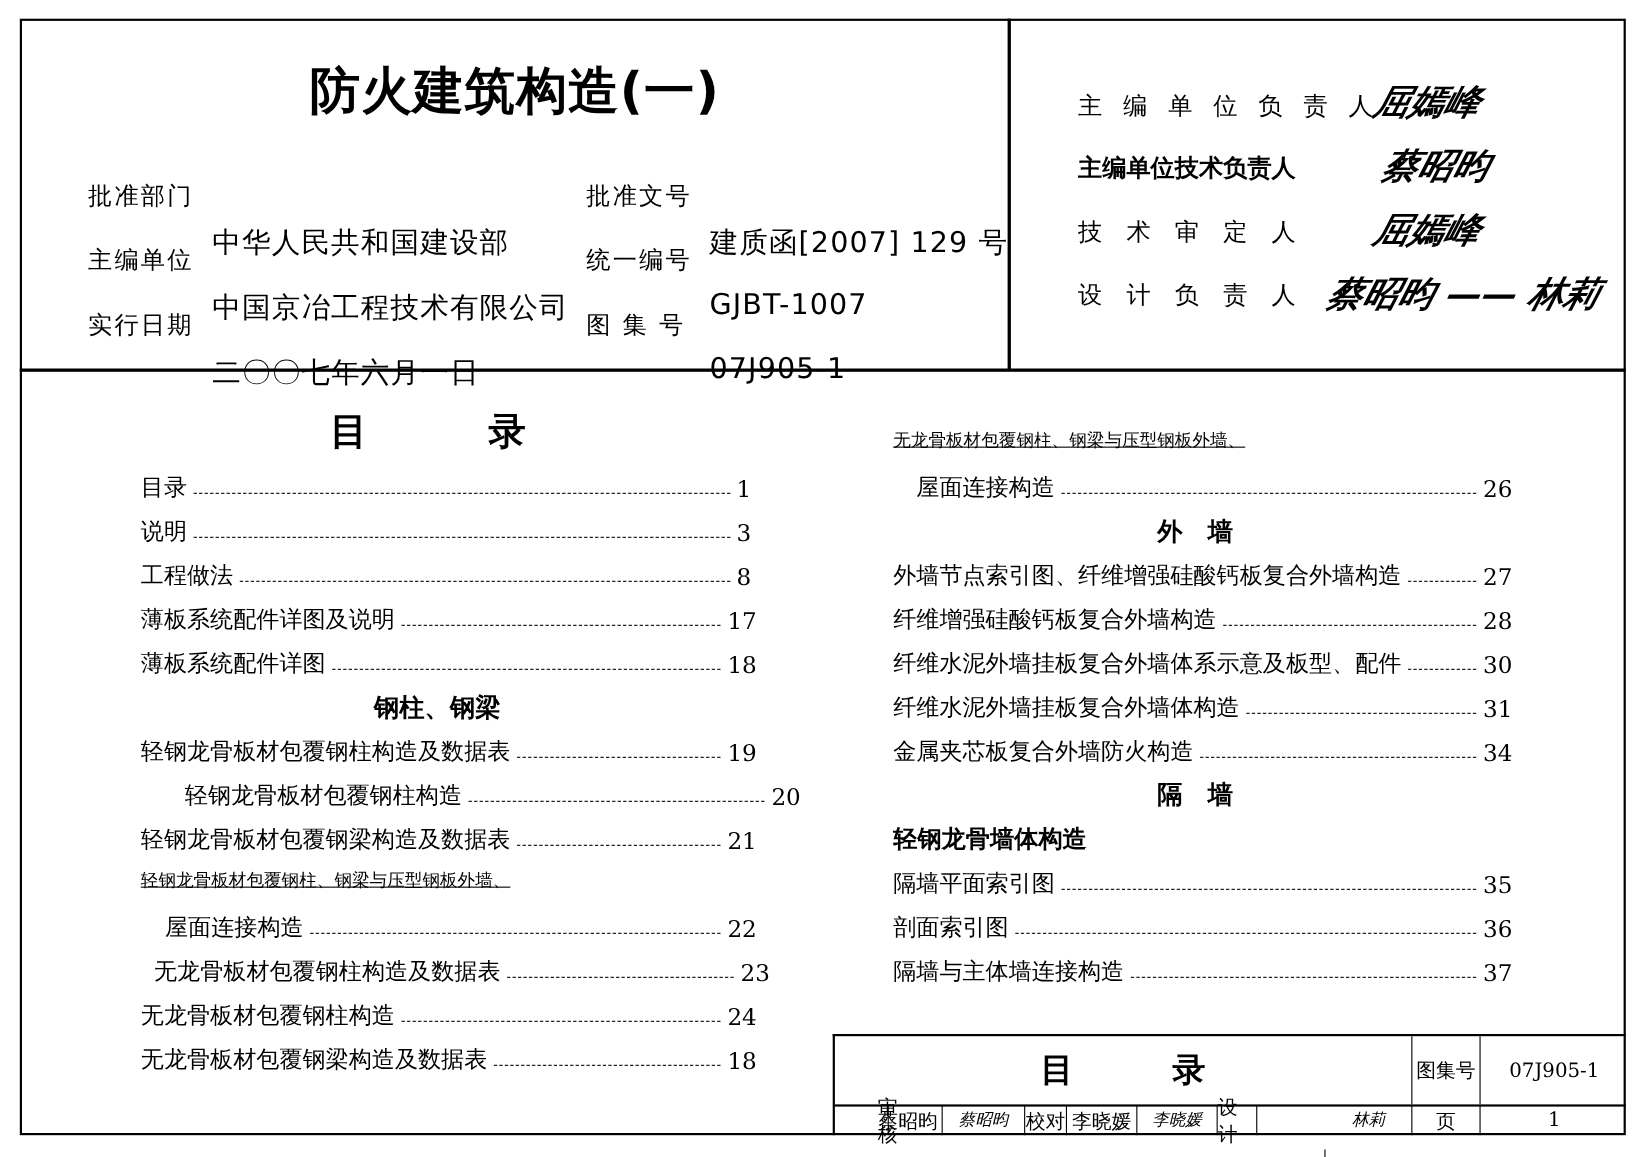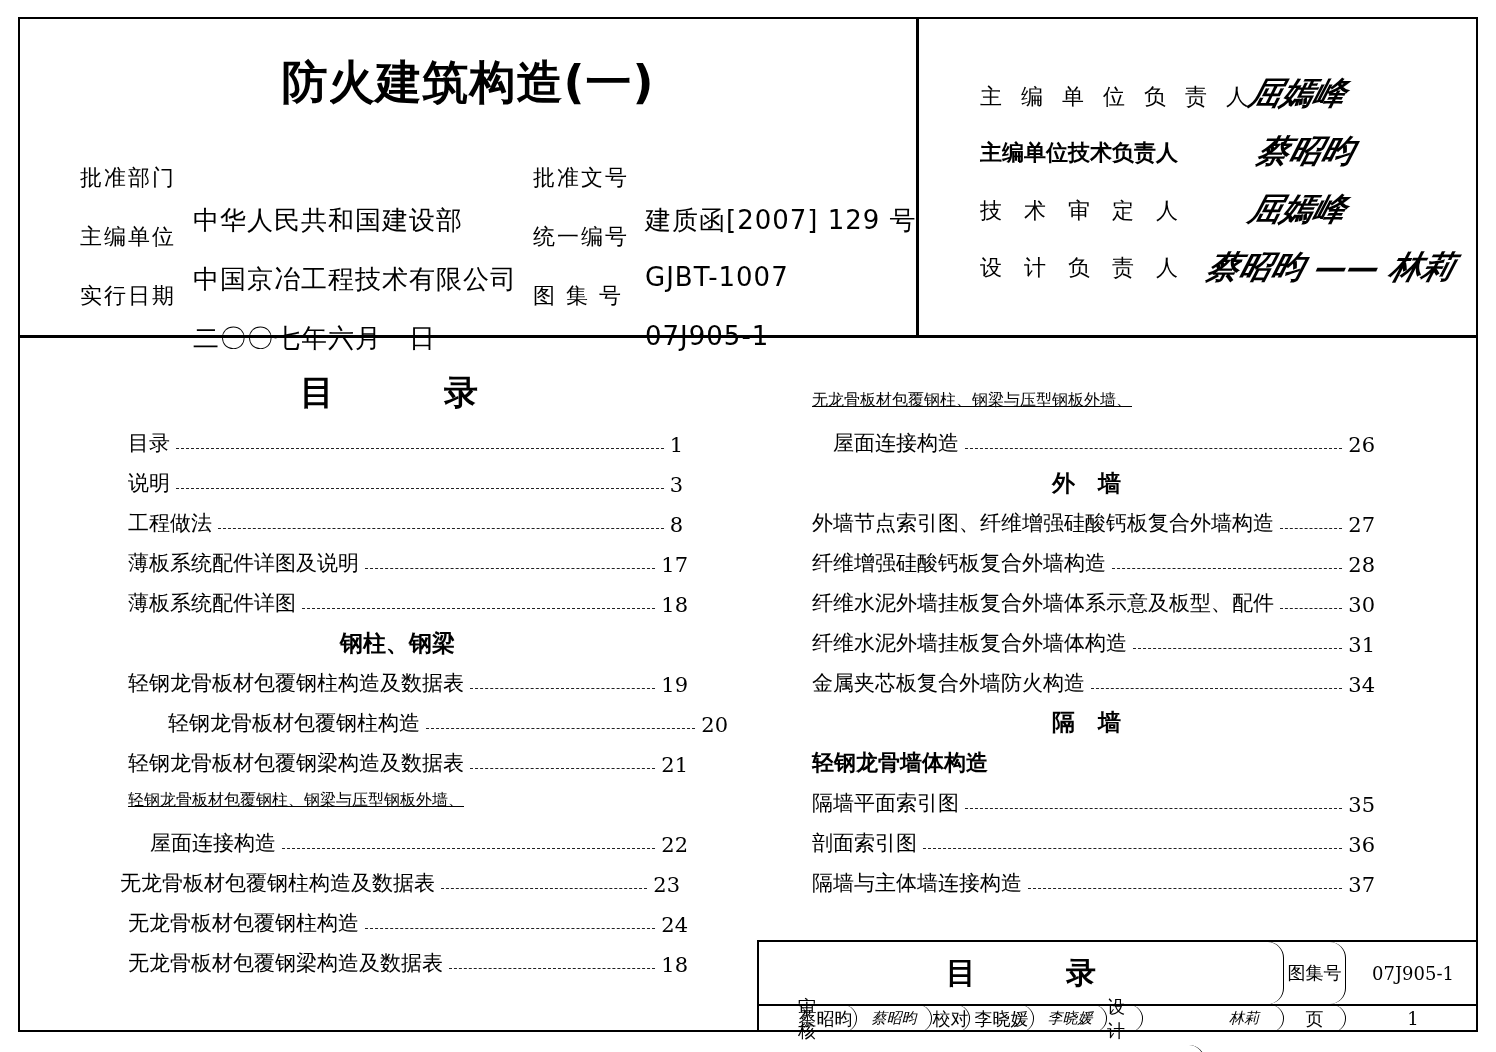--- a/index.html
+++ b/index.html
@@ -13,21 +13,21 @@
   .sign-label{position:absolute;left:980px;font-size:22px;}
   .sig{position:absolute;font-family:"DejaVu Serif",serif;font-style:italic;font-size:32px;font-weight:bold;transform:skewX(-15deg);}
   .toc-heading{position:absolute;left:300px;top:370px;font-size:34px;font-weight:bold;letter-spacing:110px;}
   .toc-row{position:absolute;display:flex;align-items:flex-end;font-size:21px;height:30px;}
   .toc-row .label{white-space:nowrap;}
   .toc-row .leader{flex:1;border-bottom:1.5px dashed #222;margin:0 6px 8px 6px;min-width:20px;}
   .toc-row .page{white-space:nowrap;font-family:"DejaVu Serif",serif;}
   .section{position:absolute;font-size:23px;font-weight:bold;}
   .plain{position:absolute;font-size:16px;white-space:nowrap;text-decoration:underline;}
   .tb{position:absolute;left:757px;top:940px;width:721px;height:92px;border-left:2px solid #000;border-top:2px solid #000;box-sizing:border-box;}
-  .tb-cell{position:absolute;border-right:1.5px solid #000;box-sizing:border-box;display:flex;align-items:center;justify-content:center;font-size:18px;border-radius:16px;}
+  .tb-cell{position:absolute;border-right:1.5px solid #000;box-sizing:border-box;display:flex;align-items:center;justify-content:center;font-size:18px;}
   .tb-hline{position:absolute;left:0;top:62px;width:100%;height:1.5px;background:#000;}
 </style>
 </head>
 <body>
 
 <div class="frame"></div>
 <div class="hdiv"></div>
 <div class="vdiv"></div>
 
 <div class="title">防火建筑构造(一)</div>
@@ -97,21 +97,21 @@
     <span class="label">轻钢龙骨板材包覆钢梁构造及数据表</span>
     <span class="leader"></span>
     <span class="page">21</span>
   </div>
 <div class="plain" style="left:128px;top:790px;">轻钢龙骨板材包覆钢柱、钢梁与压型钢板外墙、</div>
 <div class="toc-row" style="left:150px;top:827px;width:538px;">
     <span class="label">屋面连接构造</span>
     <span class="leader"></span>
     <span class="page">22</span>
   </div>
-<div class="toc-row" style="left:120px;top:867px;width:560px;align-items:flex-end;">
+<div class="toc-row" style="left:140px;top:867px;width:560px;align-items:flex-end;">
     <span class="label">无龙骨板材包覆钢柱构造及数据表</span>
     <span class="leader"></span>
     <span class="page">23</span>
   </div>
 <div class="toc-row" style="left:128px;top:907px;width:560px;">
     <span class="label">无龙骨板材包覆钢柱构造</span>
     <span class="leader"></span>
     <span class="page">24</span>
   </div>
 <div class="toc-row" style="left:128px;top:947px;width:560px;">

